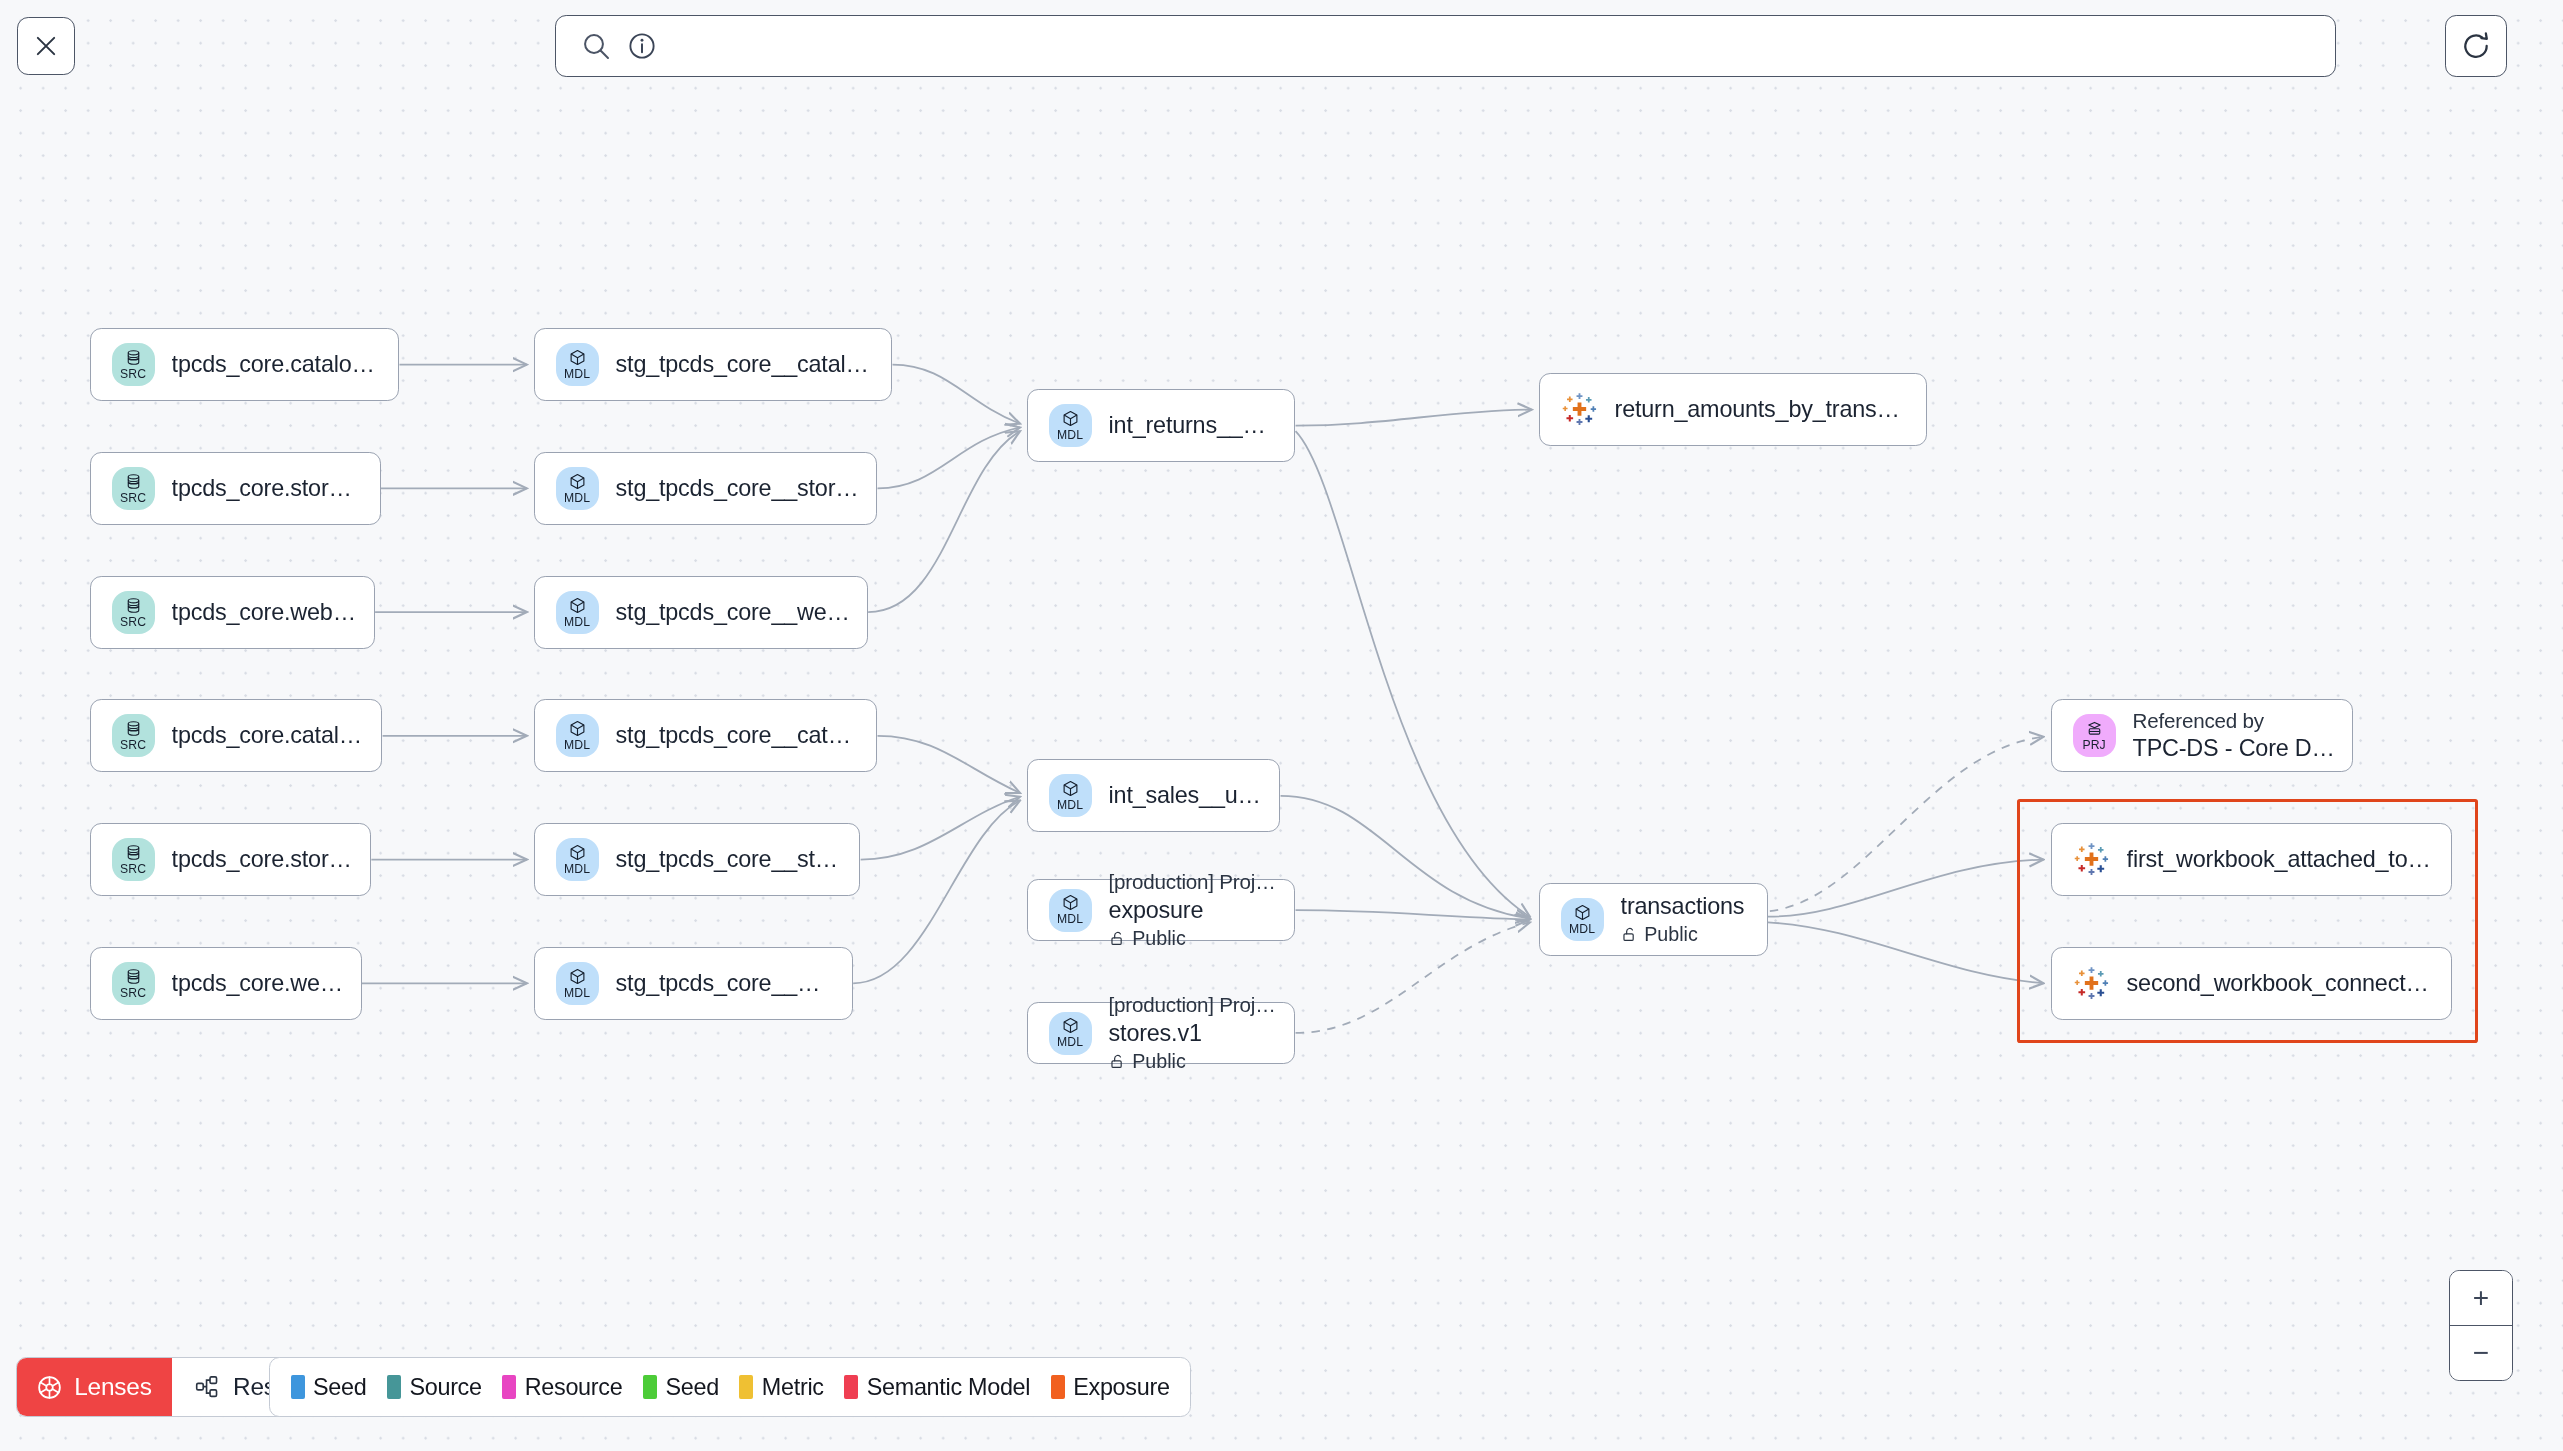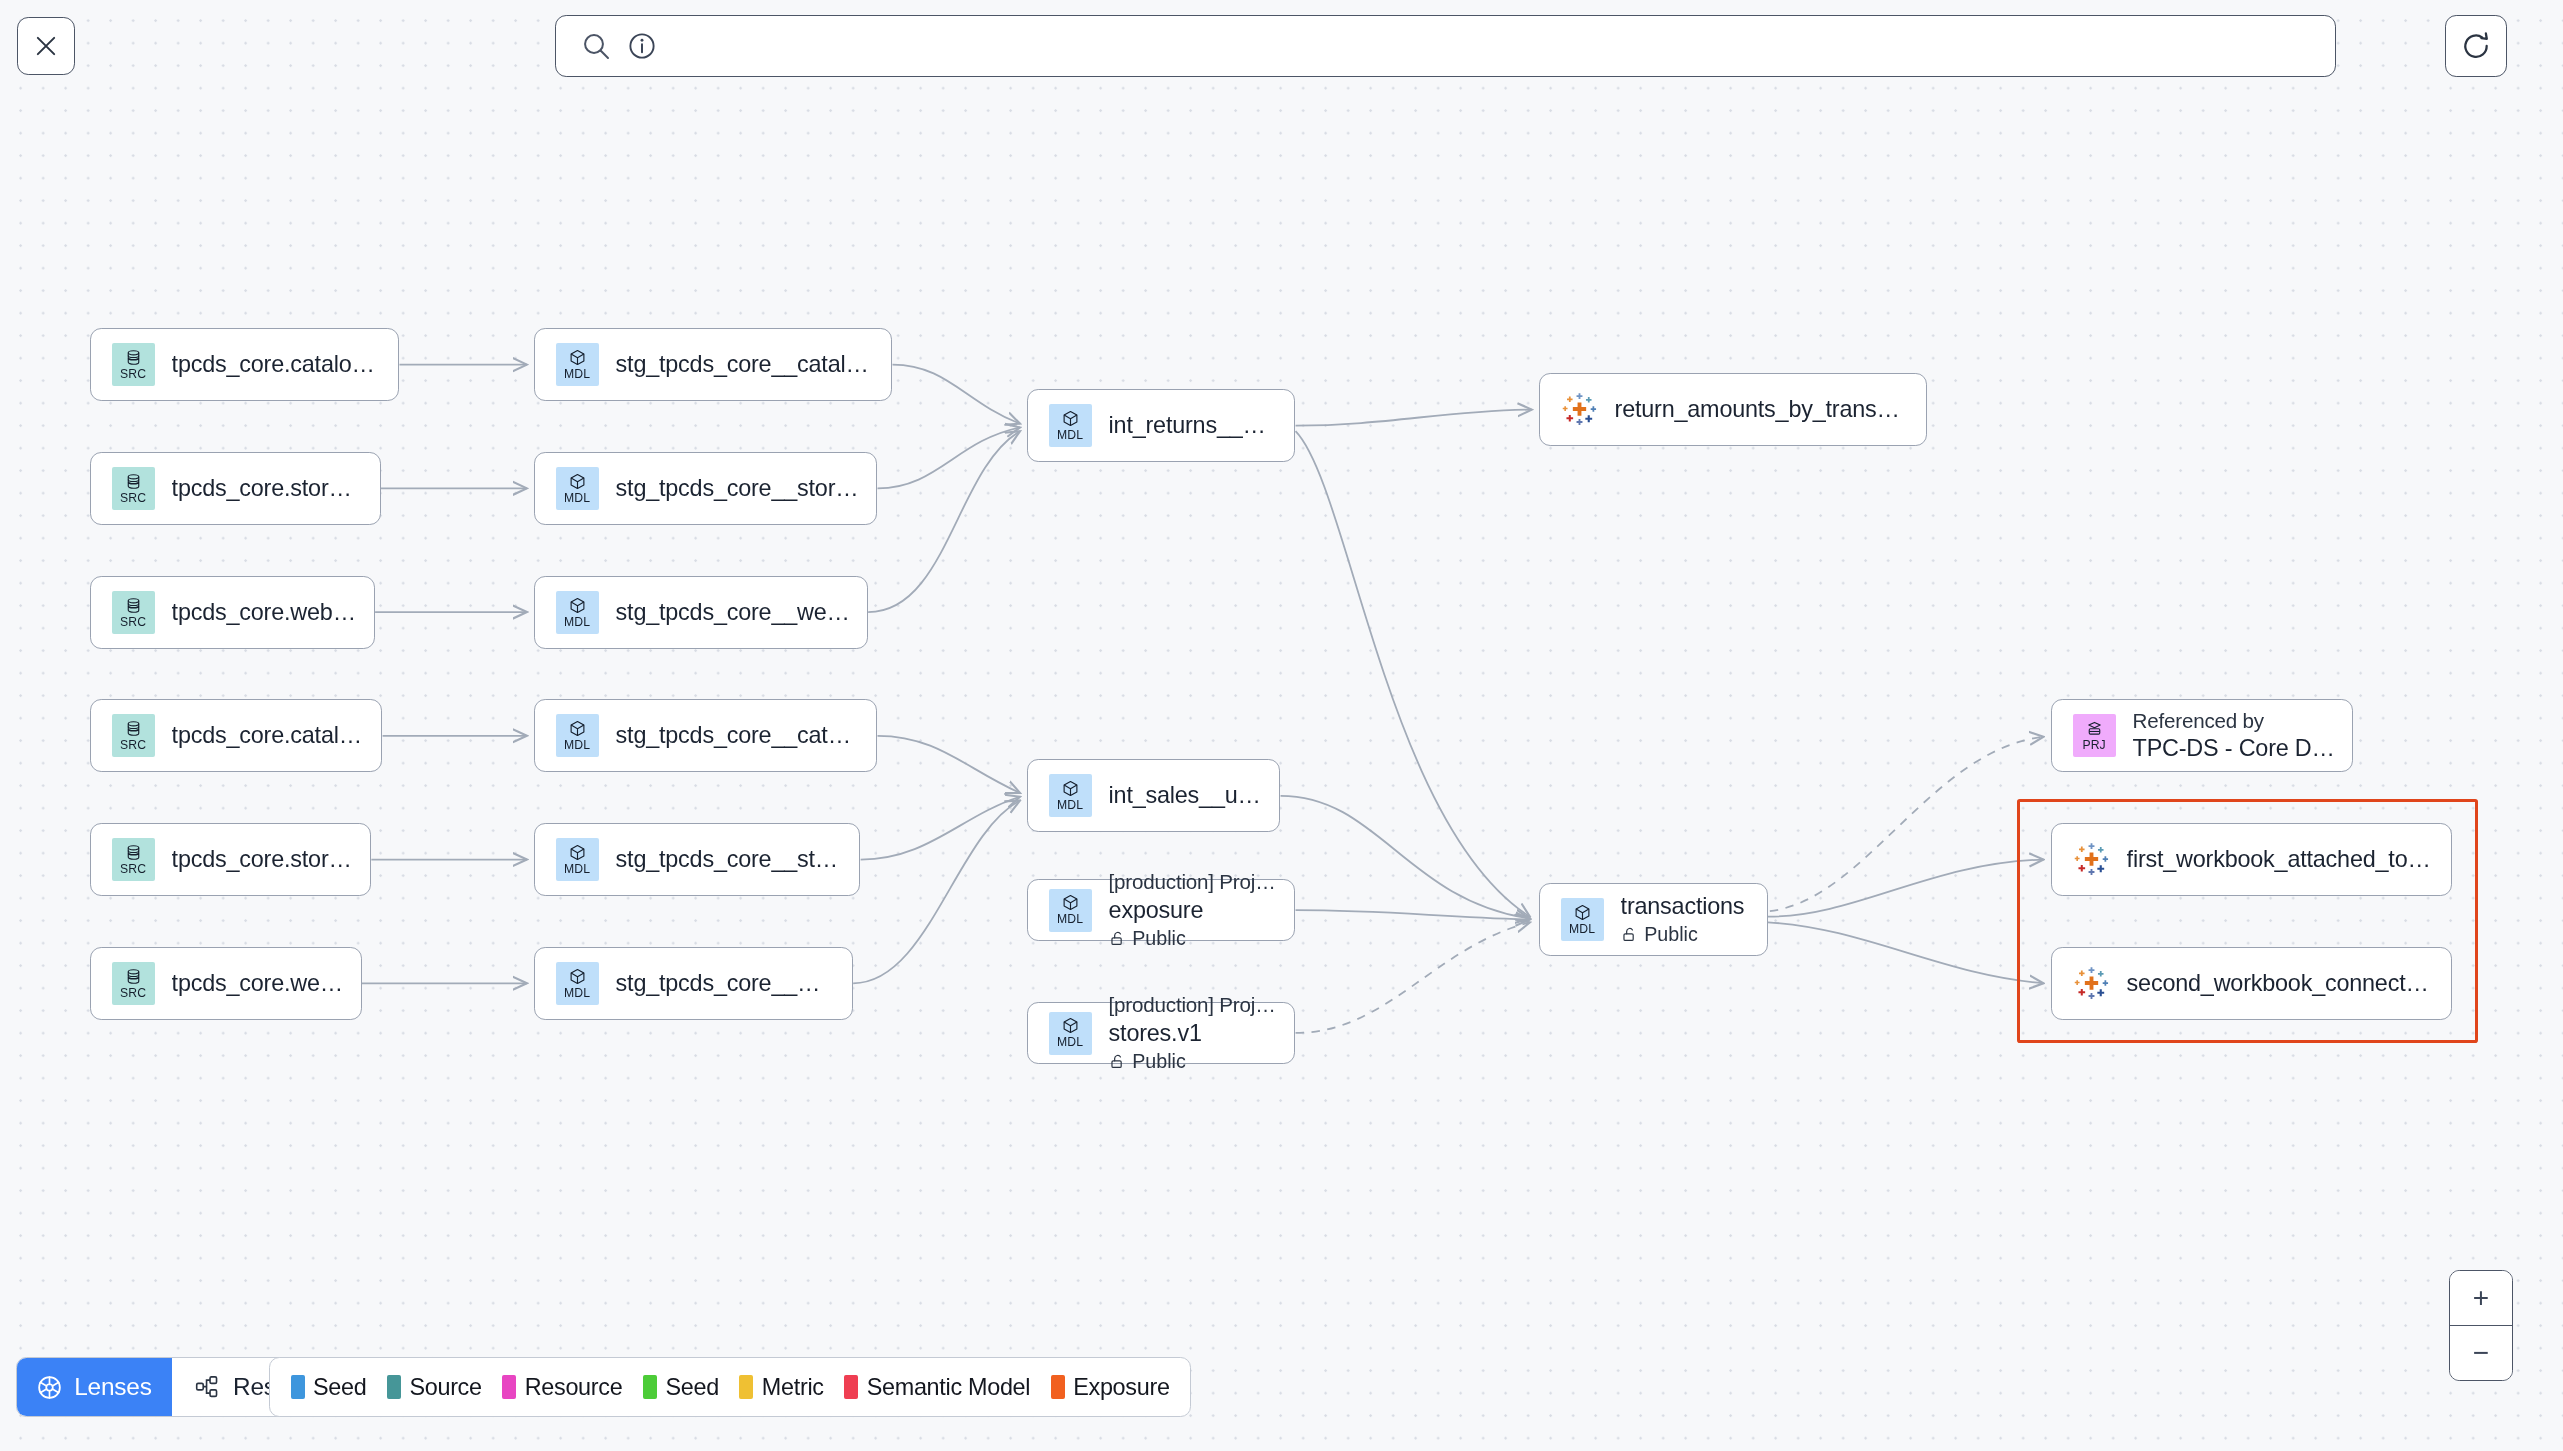--- a/index.html
+++ b/index.html
@@ -74,21 +74,21 @@
     border: 1.5px solid #9aa2b1;
     border-radius: 11.2px;
     display: flex; align-items: center;
     padding-left: 20.6px;
     z-index: 10;
     cursor: pointer;
   }
   .node .badge {
     flex: 0 0 auto;
     width: 43px; height: 43px;
-    border-radius: 2px;
+    border-radius: 16px;
     display: flex; flex-direction: column;
     align-items: center; justify-content: center;
     margin-right: 17px;
   }
   .badge.src { background: #b2e2dd; }
   .badge.mdl { background: #bfdffa; }
   .badge.prj { background: #f0abfc; }
   .badge .bglyph { width: 19px; height: 17px; display:block; }
   .badge .btxt {
     font-size: 12.2px; font-weight: 400; color: #16202e;
@@ -141,21 +141,21 @@
   .lensgroup {
     position: absolute; left: 16px; top: 1357px;
     height: 60px;
     display: flex; align-items: stretch;
     border-radius: 10.3px; overflow: hidden;
     border: 1.5px solid #c4cad4;
     background: #fff;
     z-index: 40;
   }
   .lensbtn {
-    background: #3b82f6; color: #fff;
+    background: #ef4444; color: #fff;
     display: flex; align-items: center; gap: 11.2px;
     padding: 0 20.6px 0 19px;
     font-size: 24.4px; letter-spacing: -0.2px;
     cursor: pointer;
   }
   .lensbtn svg { width: 27px; height: 27px; }
   .restype {
     background: #fff; color: #1b2331;
     display: flex; align-items: center; gap: 12.2px;
     padding: 0 20.6px;

